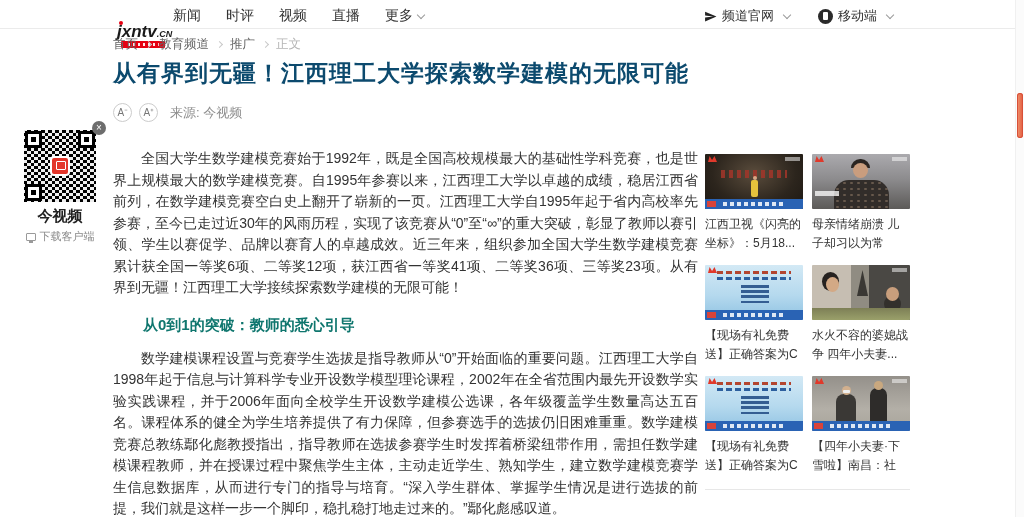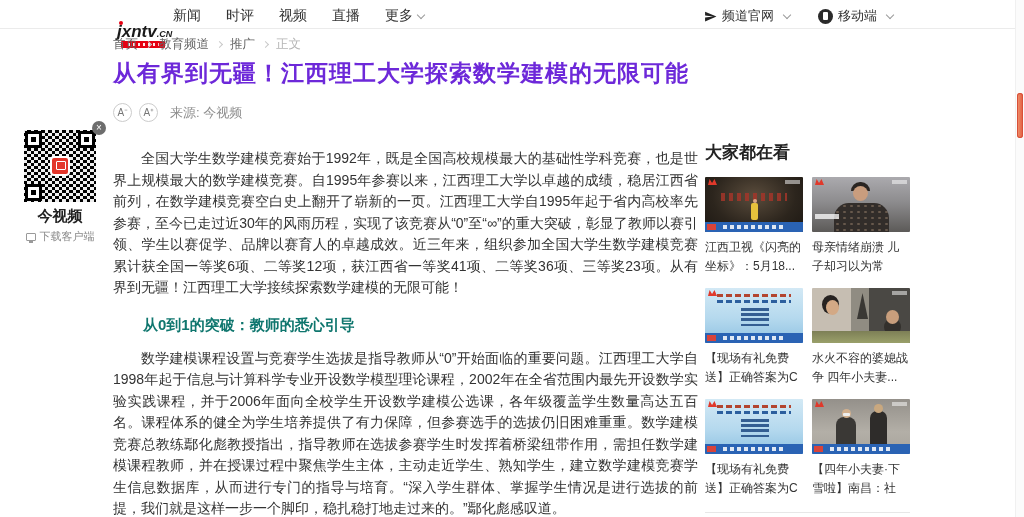--- a/index.html
+++ b/index.html
@@ -25,21 +25,21 @@
   .mobile-ico::after { content:""; position:absolute; left:5px; top:3.5px; width:5px; height:8px; border-radius:1px; background:#fff; }
 
   
   .breadcrumb { position:absolute; left:113px; top:36px; font-size:12.5px; color:#666; display:flex; align-items:center; gap:8px; }
   .breadcrumb a { color:#666; text-decoration:none; cursor:pointer; }
   .bc-sep { display:inline-block; width:5px; height:5px; border-right:1.2px solid #c9c9c9; border-bottom:1.2px solid #c9c9c9; transform:rotate(-45deg); }
   .bc-current { color:#b5b5b5; }
 
   
   .article { position:absolute; left:113px; top:58px; width:585px; }
-  .article h1 { font-size:23px; font-weight:bold; color:#6d28d9; letter-spacing:1px; line-height:30px; }
+  .article h1 { font-size:23px; font-weight:bold; color:#0c4a6e; letter-spacing:1px; line-height:30px; }
   .meta { margin-top:15px; display:flex; align-items:center; gap:7px; font-size:13px; color:#8d8d8d; }
   .fontbtn { width:19px; height:19px; border-radius:50%; border:1px solid #ccc; background:#fff; color:#777; font-size:10px; line-height:16px; text-align:center; cursor:pointer; padding:0; }
   .meta-text { margin-left:5px; }
   .para { margin-top:26px; font-size:14px; line-height:21.5px; color:#333; text-align:justify; text-indent:2em; }
   .para.second { margin-top:13px; }
   .subhead { margin-top:17px; font-size:15px; font-weight:bold; color:#0f766e; text-indent:2em; }
 
   
   .qr-widget { position:absolute; left:20px; top:124px; width:80px; text-align:center; }
   .qr-close { position:absolute; right:-6px; top:-3px; width:14px; height:14px; border-radius:50%; background:#6d6d6d; color:#fff; font-size:10px; line-height:13px; text-align:center; cursor:pointer; z-index:2; }
@@ -185,21 +185,20 @@
       <span class="qr-logo"></span>
     </div>
     <div class="qr-app-name">今视频</div>
     <div class="qr-download">
       <span class="dl-ico"></span>
       <span>下载客户端</span>
     </div>
   </aside>
 
   <aside class="sidebar">
-    <div class="side-title">大家都在看</div>
     <div class="video-grid">
 
       <div class="vcard">
         <div class="th stage">
           <span class="stlogo"></span>
           <span class="wm"></span>
           <span class="chorus"></span>
           <span class="figure"></span>
           <span class="capbar"></span>
         </div>

